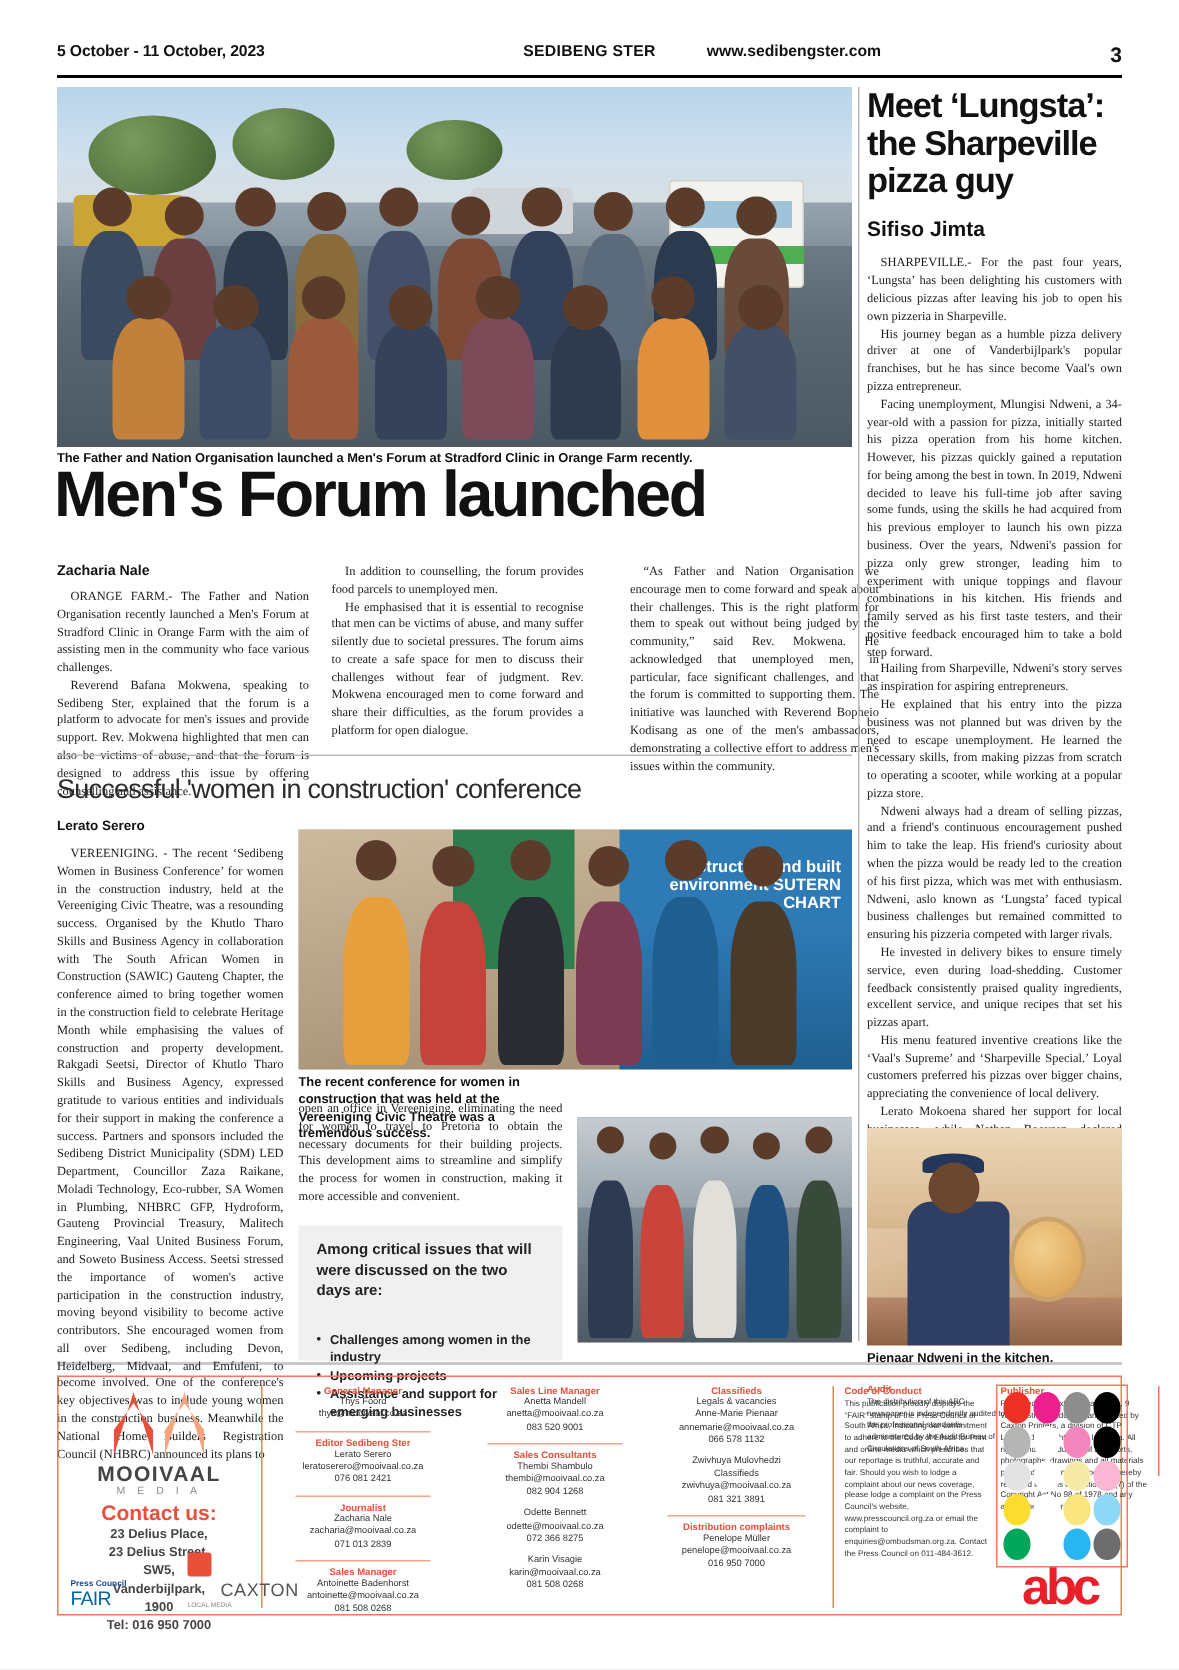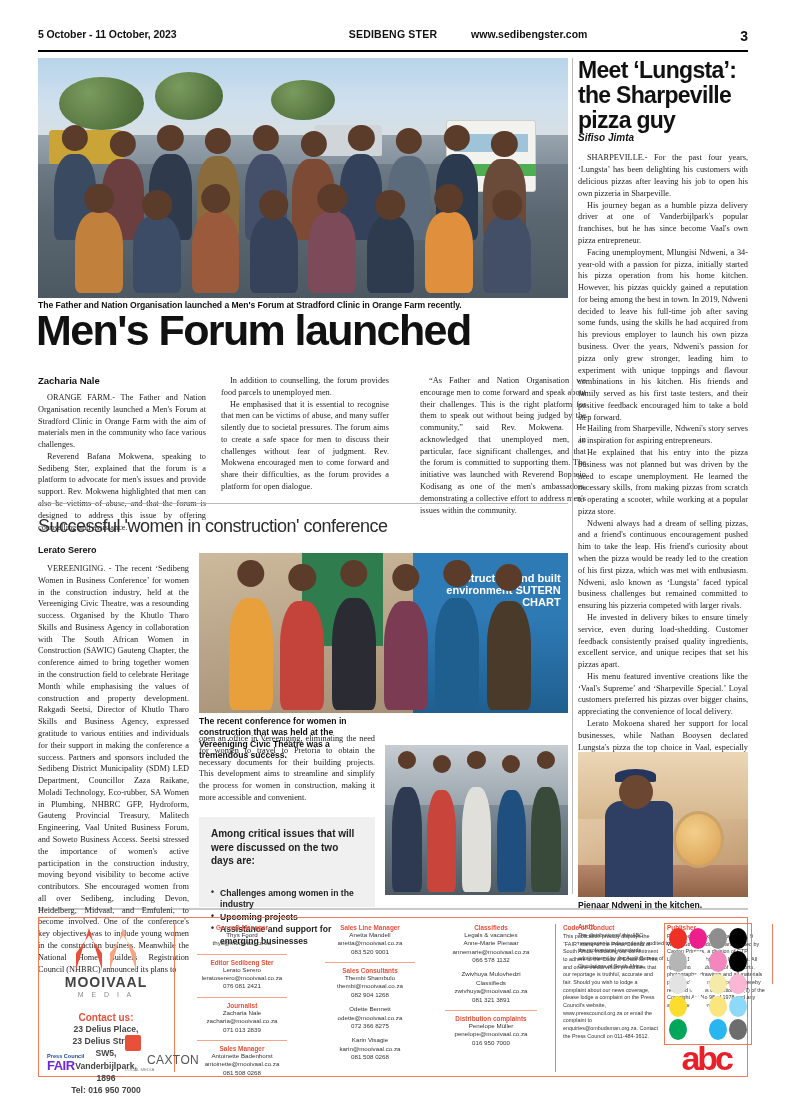--- a/index.html
+++ b/index.html
@@ -168,25 +168,24 @@
     width: 170px;
   }
   .rail-head {
     font-size: 23px;
     font-weight: bold;
     line-height: 1.08;
     letter-spacing: -0.7px;
     color: #111;
   }
   .rail-byline {
-    margin-top: 0;
-    font-size: 10px;
-    font-weight: bold;
-    color: #111;
-    font-style: italic;
+    margin-top: 12px;
+    font-size: 14px;
+    font-weight: bold;
+    color: #111;
   }
   .rail-body {
     margin-top: 9px;
   }
   .rail-photo {
     position: absolute;
     left: 578px; top: 752px;
     width: 170px; height: 145px;
     overflow: hidden;
     background: #d9c2a4;
@@ -317,40 +316,40 @@
     width: 60px; height: 42px; margin: 0 auto 4px;
     position: relative;
   }
   .logo-m:before, .logo-m:after {
     content:""; position:absolute; top:0; width:26px; height:42px;
   }
   .logo-m:before { left:0; background:#e8503a; clip-path: polygon(0 100%, 50% 0, 100% 100%, 100% 60%, 50% 18%, 0 60%); }
   .logo-m:after  { right:0; background:#f6a57e; clip-path: polygon(0 100%, 50% 0, 100% 100%, 100% 60%, 50% 18%, 0 60%); }
   .logo-word { font-size: 14px; font-weight: bold; letter-spacing: 1px; color:#444; }
   .logo-sub { font-size: 7px; letter-spacing: 3px; color:#8a8a8a; margin-top: 1px; }
-  .contact-hd { font-size: 10px; font-weight: bold; color:#e8503a; margin-top: 14px; }
+  .contact-hd { font-size: 14px; font-weight: bold; color:#e8503a; margin-top: 2px; }
   .contact-ln { font-size: 8.6px; font-weight: bold; color:#444; line-height: 1.42; }
 
   .staff-block { margin-bottom: 6px; text-align:center; }
   .staff-role { font-size: 6.4px; font-weight: bold; color:#e8503a; }
   .staff-name { font-size: 6.2px; color:#333; line-height:1.35; }
   .staff-sep { height:1px; background:#f3a489; margin:4px 14px; }
 
   .legal-hd { font-size: 6.4px; font-weight: bold; color:#e8503a; margin-bottom: 2px; }
   .legal-tx { font-size: 5.4px; color:#333; line-height: 1.42; text-align: left; }
 
   .swatch-panel {
     position:absolute; right: 8px; top: 8px; width: 88px; height: 122px;
     border: 1px solid #f07b56; padding: 4px;
     display: grid; grid-template-columns: repeat(4, 1fr); grid-auto-rows: 1fr; gap: 2px;
   }
   .sw { border-radius: 50%; width: 100%; padding-bottom: 100%; }
 
   .presscouncil { position:absolute; left: 8px; bottom: 4px; }
-  .pc-fair { font-size: 13px; font-weight: bold; color:#6d28d9; letter-spacing:-0.5px; line-height:0.9; }
+  .pc-fair { font-size: 13px; font-weight: normal; color:#0369a1; letter-spacing:-0.5px; line-height:0.9; }
   .pc-sm { font-size: 5.6px; font-weight: bold; color:#1b4a8f; line-height:1.05; }
   .caxton { position:absolute; left: 86px; bottom: 4px; }
   .cx-mark { width: 16px; height: 16px; background:#e8503a; border-radius:2px; margin-bottom:2px; }
   .cx-word { font-size: 12px; font-weight: normal; color:#555; letter-spacing:0.4px;margin-left:22px; }
   .cx-sub { font-size: 4.4px; color:#888; }
   .abclogo {
     position:absolute; right: 16px; bottom: 4px;
     font-size: 34px; font-weight: bold; color:#e8202a; letter-spacing:-3px; line-height:0.8;
   }
 </style>
@@ -432,21 +431,21 @@
         <span class="head"></span>
       </div>
   </div>
   <div class="pcap">The Father and Nation Organisation launched a Men's Forum at Stradford Clinic in Orange Farm recently.</div>
 
   <h1 class="main-head">Men's Forum launched</h1>
 
   <div class="story1-col" id="s1c1">
     <div class="byline">Zacharia Nale</div>
     <div class="bodytext">
-      <p>ORANGE FARM.- The Father and Nation Organisation recently launched a Men's Forum at Stradford Clinic in Orange Farm with the aim of materials men in the community who face various challenges.</p>
+      <p>ORANGE FARM.- The Father and Nation Organisation recently launched a Men's Forum at Stradford Clinic in Orange Farm with the aim of assisting men in the community who face various challenges.</p>
       <p>Reverend Bafana Mokwena, speaking to Sedibeng Ster, explained that the forum is a platform to advocate for men's issues and provide support. Rev. Mokwena highlighted that men can also be victims of abuse, and that the forum is designed to address this issue by offering counselling and assistance.</p>
     </div>
   </div>
   <div class="story1-col" id="s1c2">
     <div class="bodytext">
       <p>In addition to counselling, the forum provides food parcels to unemployed men.</p>
       <p>He emphasised that it is essential to recognise that men can be victims of abuse, and many suffer silently due to societal pressures. The forum aims to create a safe space for men to discuss their challenges without fear of judgment. Rev. Mokwena encouraged men to come forward and share their difficulties, as the forum provides a platform for open dialogue.</p>
     </div>
   </div>
   <div class="story1-col" id="s1c3">
@@ -560,21 +559,21 @@
 
     <div class="brandbox">
       <div class="logo-m"></div>
       <div class="logo-word">MOOIVAAL</div>
       <div class="logo-sub">M E D I A</div>
       <div class="contact-hd">Contact us:</div>
       <div class="contact-ln">23 Delius Place,</div>
       <div class="contact-ln">23 Delius Street,</div>
       <div class="contact-ln">SW5,</div>
       <div class="contact-ln">Vanderbijlpark,</div>
-      <div class="contact-ln">1896</div>
+      <div class="contact-ln">1900</div>
       <div class="contact-ln">Tel: 016 950 7000</div>
     </div>
 
     <div class="foot-divider" style="left:135px;"></div>
 
     <div class="foot-col" style="left:144px; width:118px;">
       <div class="staff-block">
         <div class="staff-role">General Manager</div>
         <div class="staff-name">Thys Foord</div>
         <div class="staff-name">thys@mooivaal.co.za</div>

